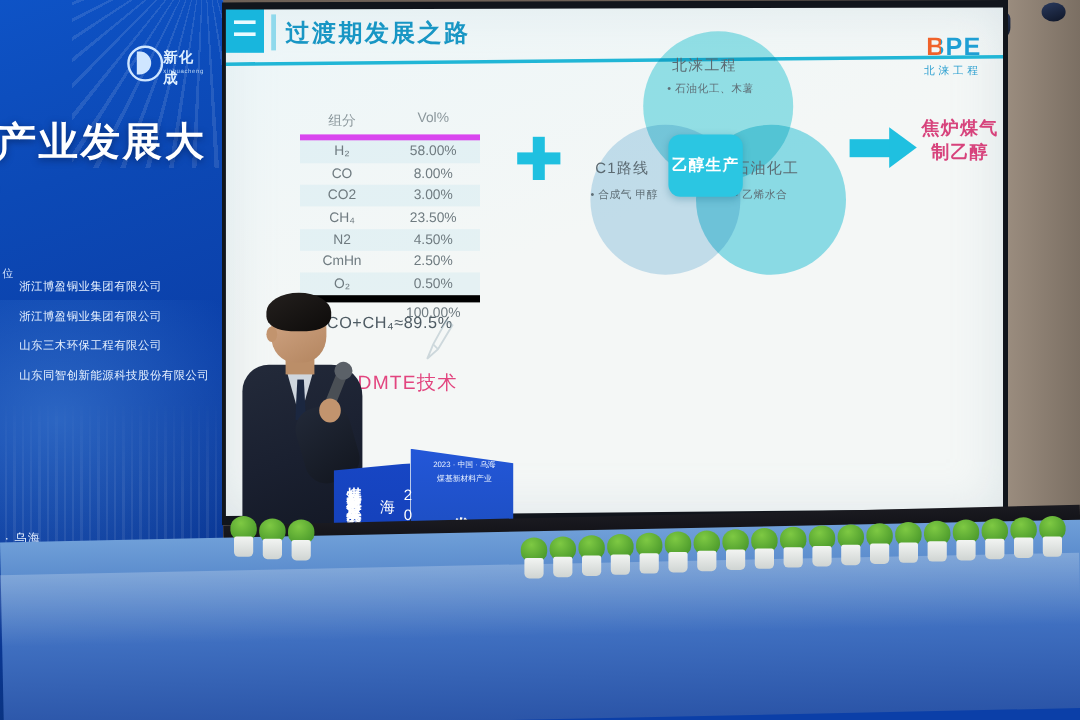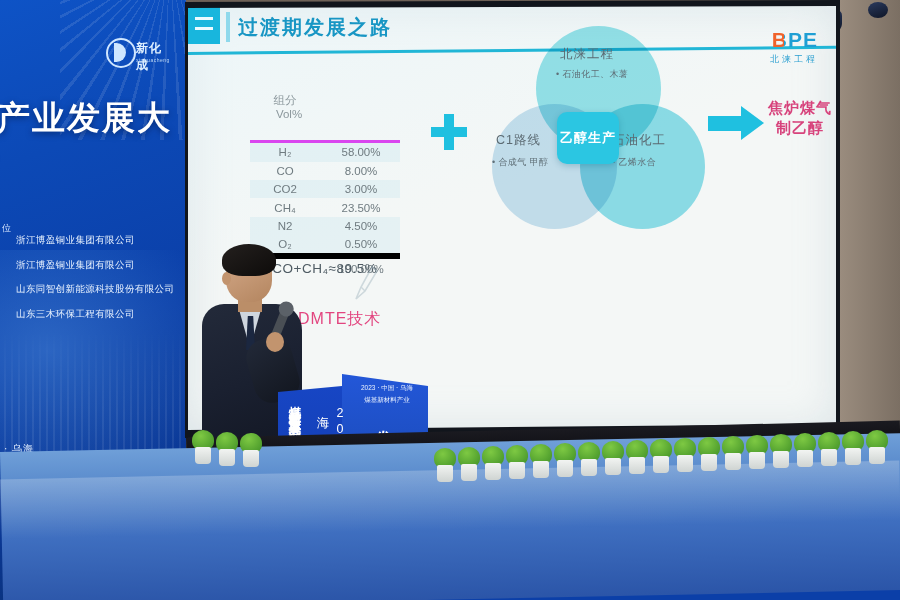--- a/index.html
+++ b/index.html
@@ -60,21 +60,21 @@
   .hdr-rule{position:absolute;left:0px;top:46px;width:648px;height:3px;background:#21b6d6;transform:rotate(-.55deg);transform-origin:left center;}
 
   .bpe{position:absolute;right:18px;top:22px;text-align:right;}
   .bpe .b1{font-size:21px;font-weight:bold;letter-spacing:1px;
     background:linear-gradient(90deg,#f0622a 0 30%,#1f9fd4 30% 100%);-webkit-background-clip:text;background-clip:text;color:transparent;}
   .bpe .b2{font-size:9px;color:#2a9fd0;letter-spacing:3px;margin-top:1px;}
 
   
   .tbl{position:absolute;left:62px;top:84px;width:150px;font-size:11.5px;color:#6f7b80;}
   .tbl .row{display:flex;justify-content:space-between;padding:3.2px 6px;}
-  .tbl .row.head{color:#8b979c;border-bottom:3px solid #d946ef;padding-bottom:20px;flex-direction:column;}
+  .tbl .row.head{color:#8b979c;border-bottom:5px solid #d946ef;padding-bottom:4px;}
   .tbl .row.alt{background:rgba(190,228,236,.28);}
   .tbl .row.total{border-top:6px solid #000000;justify-content:flex-end;}
   .tbl .c1{width:58px;text-align:center;}
   .tbl .c2{width:66px;text-align:center;}
   .formula{position:absolute;left:60px;top:255px;font-size:13.5px;color:#4e5b63;letter-spacing:.5px;}
 
   
   .plus{position:absolute;left:243px;top:108px;width:36px;height:36px;}
   .plus:before,.plus:after{content:"";position:absolute;background:#1fc0e0;}
   .plus:before{left:13px;top:0;width:10px;height:36px;}
@@ -192,22 +192,22 @@
       <div class="wordmark">新化成</div>
       <div class="sub">xinhuacheng</div>
     </div>
 
     <div class="banner-title">料产业发展大会</div>
     <div class="banner-org">位</div>
 
     <div class="banner-list">
       <div>浙江博盈铜业集团有限公司</div>
       <div>浙江博盈铜业集团有限公司</div>
+      <div>山东三木环保工程有限公司</div>
       <div>山东同智创新能源科技股份有限公司</div>
-      <div>山东三木环保工程有限公司</div>
     </div>
 
     <div class="banner-bottom">· 乌海</div>
   </div>
 
   <div class="screen-frame"></div>
   <div class="slide">
     <div class="slide-tint"></div>
 
     <div class="hdr-icon">
@@ -240,20 +240,24 @@
         <span class="c1">CO2</span>
         <span class="c2">3.00%</span>
       </div>
       <div class="row">
         <span class="c1">CH₄</span>
         <span class="c2">23.50%</span>
       </div>
       <div class="row alt">
         <span class="c1">N2</span>
         <span class="c2">4.50%</span>
+      </div>
+      <div class="row">
+        <span class="c1">CmHn</span>
+        <span class="c2">2.50%</span>
       </div>
       <div class="row alt">
         <span class="c1">O₂</span>
         <span class="c2">0.50%</span>
       </div>
       <div class="row total">
         <span class="c2">100.00%</span>
       </div>
     </div>
 

